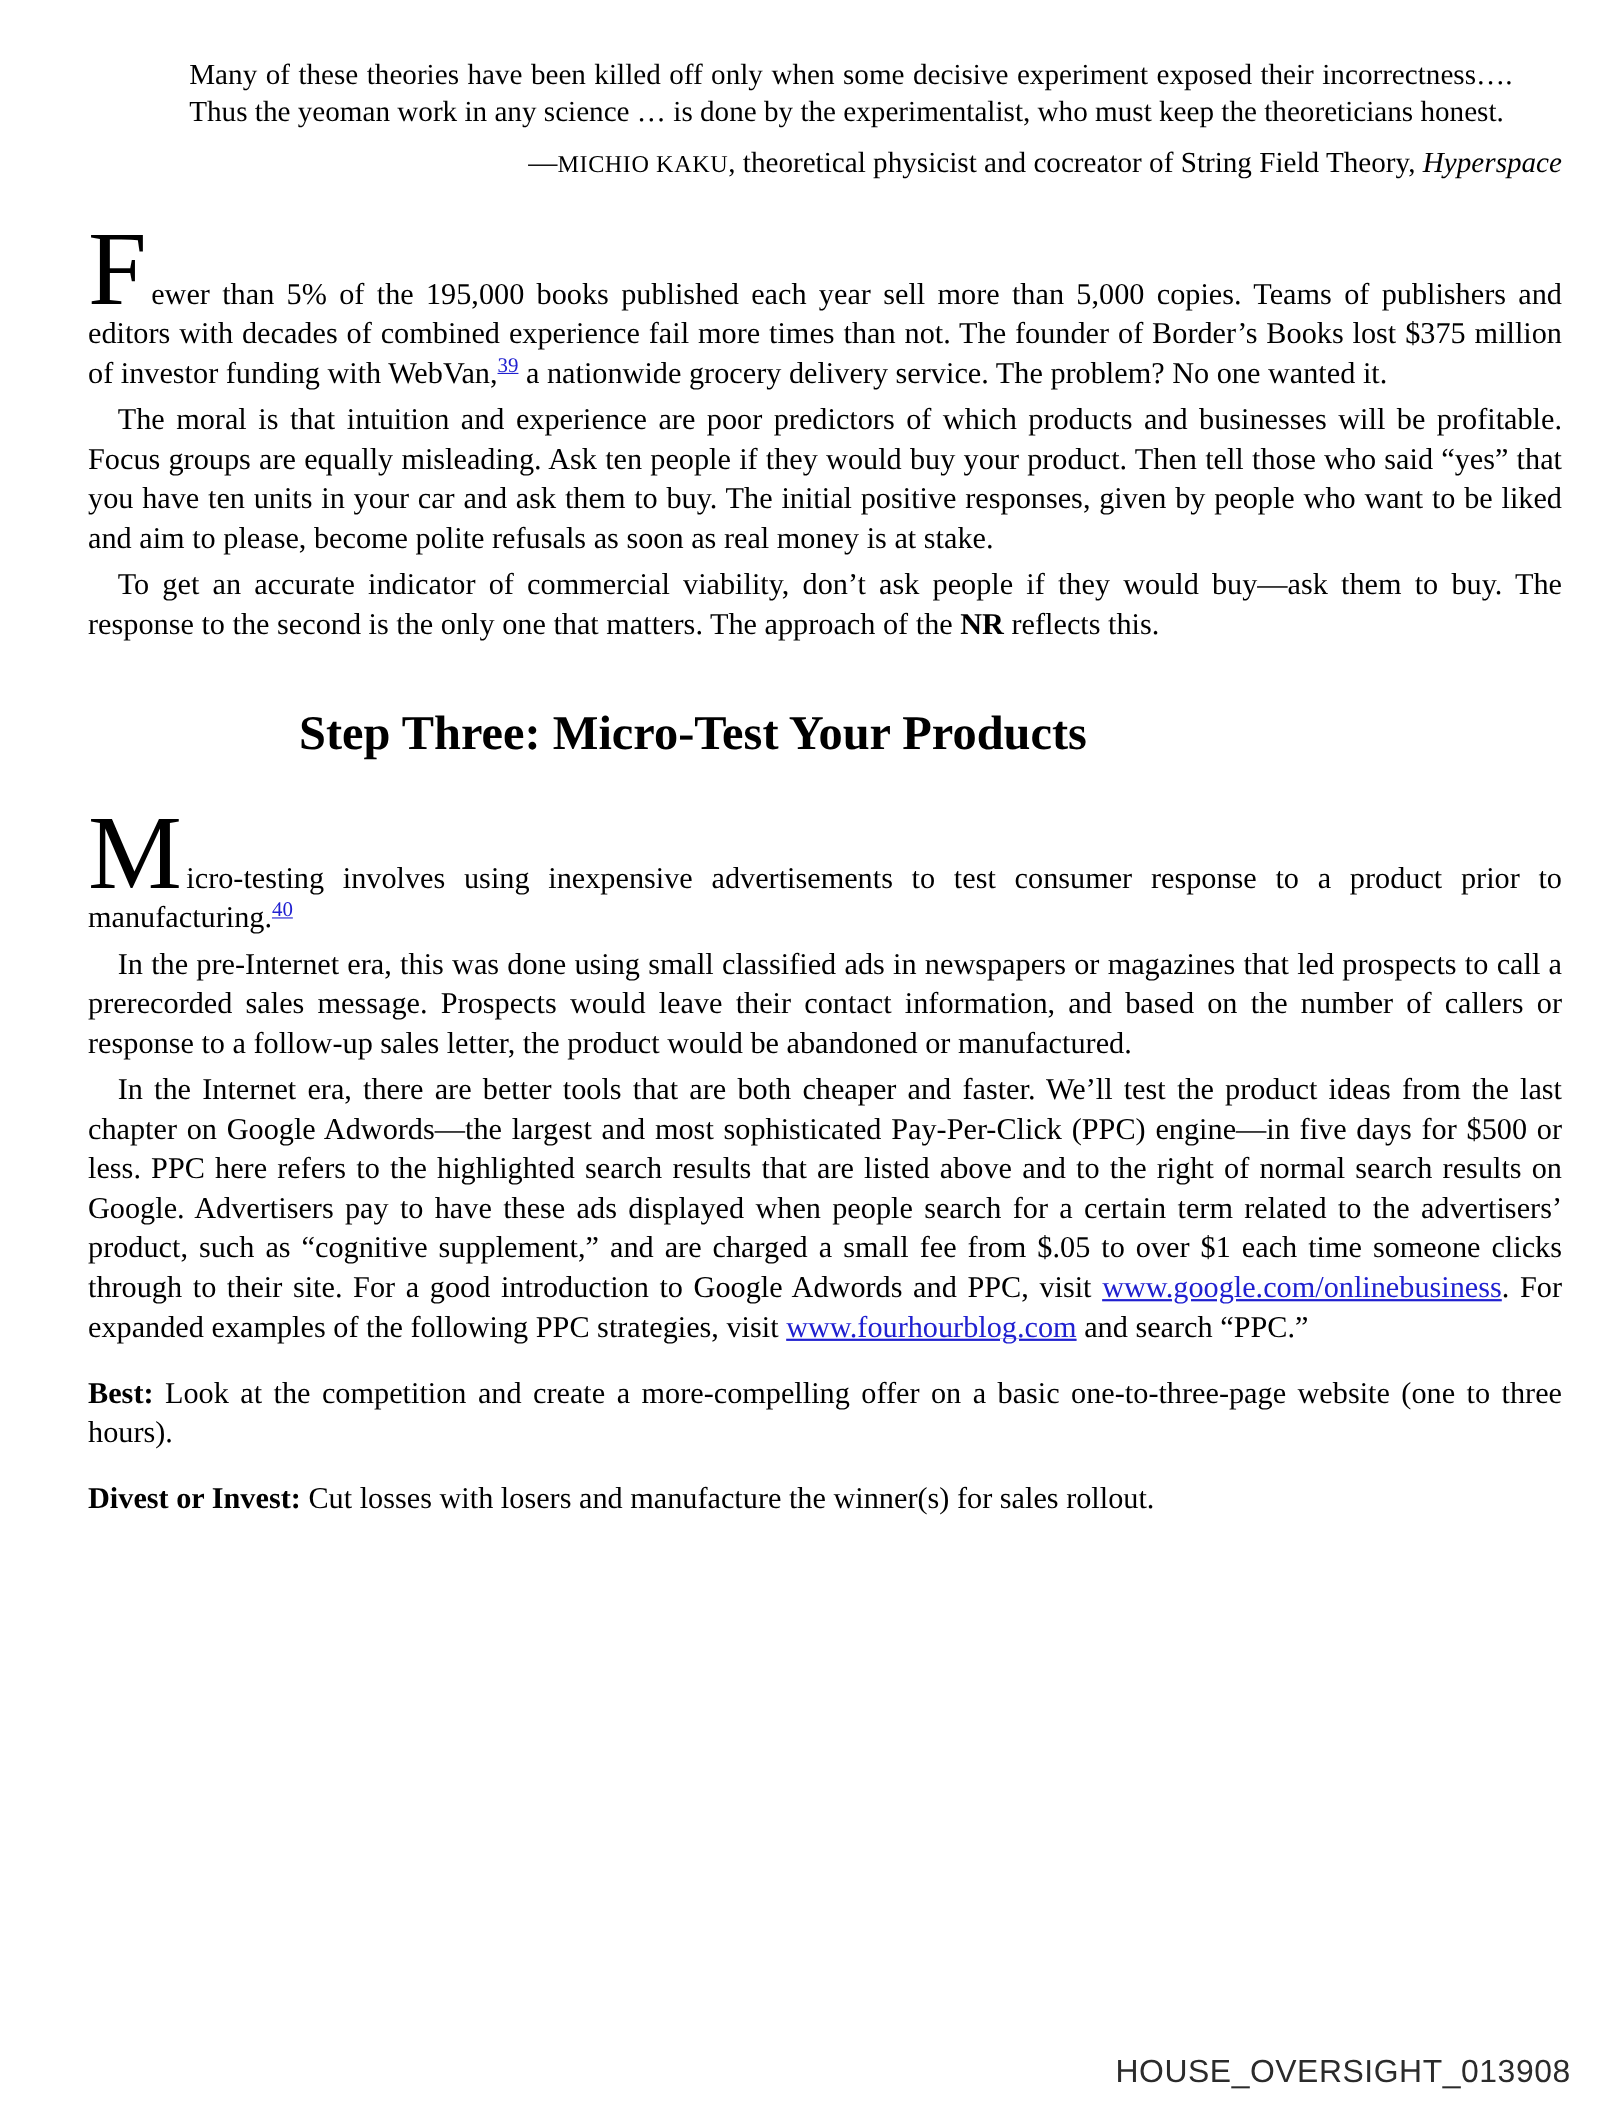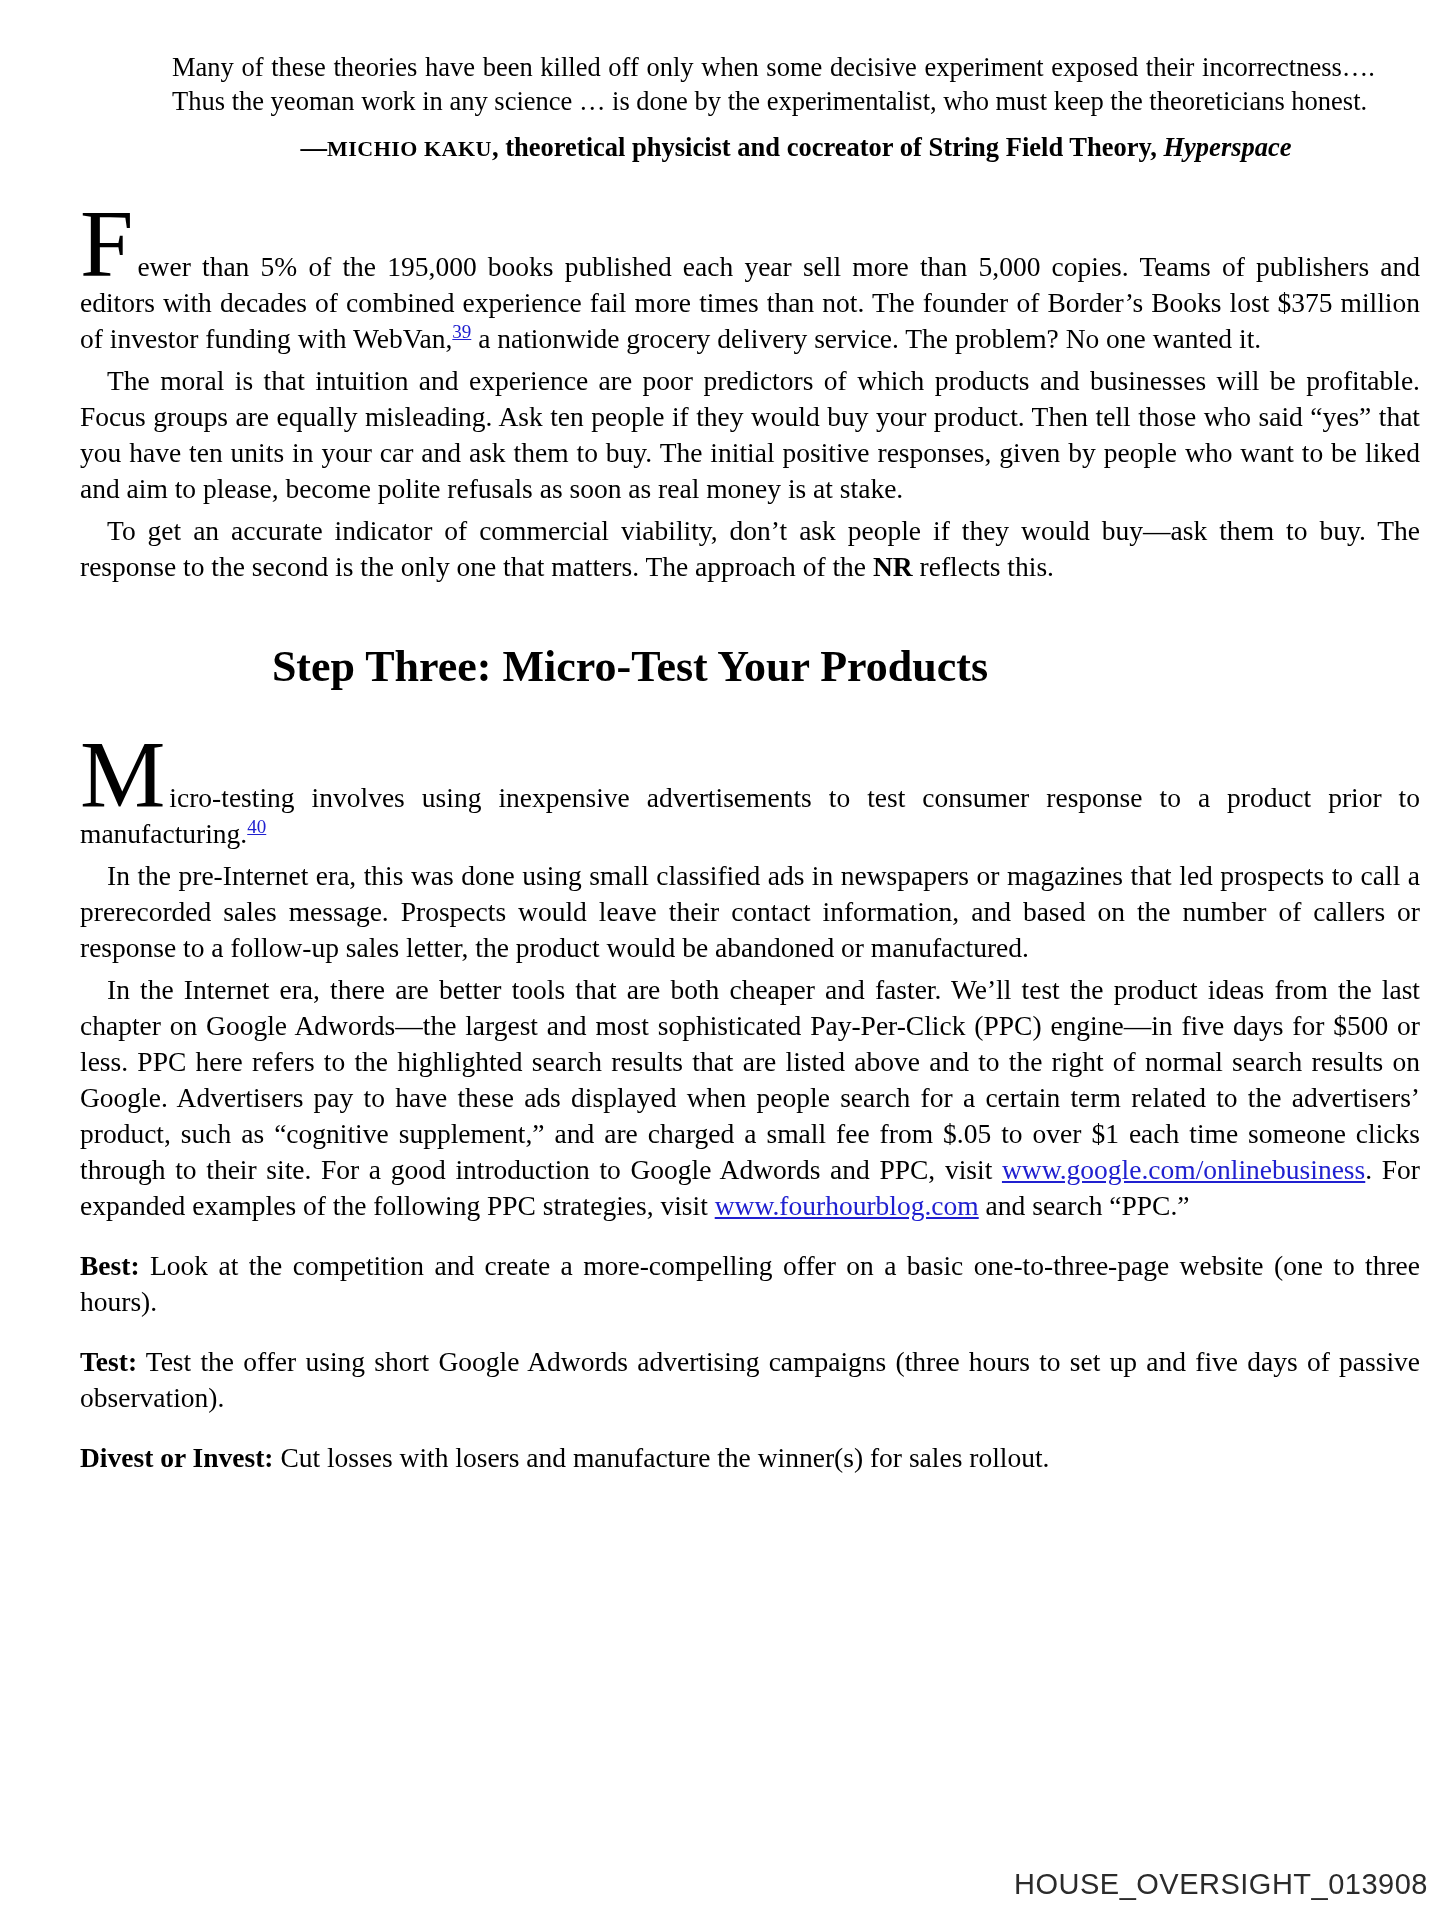--- a/index.html
+++ b/index.html
@@ -23,22 +23,21 @@
   .blk-quote{
     margin:0 45px 0 92px;
     font-size:26.5px;
     line-height:34px;
     text-align:justify;
   }
   .blk-attribution{
     margin:12px 0 0 92px;
     font-size:26.5px;
     line-height:34px;
-    text-align:center;
-    font-weight:bold;
+    text-align:right;
   }
   p{margin:0;}
   .blk-initial, .blk-indent, .blk-label{
     font-size:27.5px;
     line-height:36px;
     text-align:justify;
   }
   .blk-indent{text-indent:27px;margin-top:6px;}
   .blk-initial{margin-top:40px;}
   .initcap{
@@ -85,17 +84,16 @@
       <p class="blk-quote"><span>Many of these theories have been killed off only when some decisive experiment exposed their incorrectness…. Thus the yeoman work in any science … is done by the experimentalist, who must keep the theoreticians honest.</span></p>
       <p class="blk-attribution"><span>—</span><span class="st-sc">MICHIO KAKU</span><span>, theoretical physicist and cocreator of String Field Theory, </span><span class="st-i">Hyperspace</span></p>
       <p class="blk-initial"><span class="initcap">F</span><span>ewer than 5% of the 195,000 books published each year sell more than 5,000 copies. Teams of publishers and editors with decades of combined experience fail more times than not. The founder of Border’s Books lost $375 million of investor funding with WebVan,</span><a href="#" class="sup">39</a><span> a nationwide grocery delivery service. The problem? No one wanted it.</span></p>
       <p class="blk-indent"><span>The moral is that intuition and experience are poor predictors of which products and businesses will be profitable. Focus groups are equally misleading. Ask ten people if they would buy your product. Then tell those who said “yes” that you have ten units in your car and ask them to buy. The initial positive responses, given by people who want to be liked and aim to please, become polite refusals as soon as real money is at stake.</span></p>
       <p class="blk-indent"><span>To get an accurate indicator of commercial viability, don’t ask people if they would buy—ask them to buy. The response to the second is the only one that matters. The approach of the </span><span class="st-b">NR</span><span> reflects this.</span></p>
       <h1 class="blk-heading"><span>Step Three: Micro-Test Your Products</span></h1>
       <p class="blk-initial"><span class="initcap">M</span><span>icro-testing involves using inexpensive advertisements to test consumer response to a product prior to manufacturing.</span><a href="#" class="sup">40</a></p>
       <p class="blk-indent"><span>In the pre-Internet era, this was done using small classified ads in newspapers or magazines that led prospects to call a prerecorded sales message. Prospects would leave their contact information, and based on the number of callers or response to a follow-up sales letter, the product would be abandoned or manufactured.</span></p>
       <p class="blk-indent"><span>In the Internet era, there are better tools that are both cheaper and faster. We’ll test the product ideas from the last chapter on Google Adwords—the largest and most sophisticated Pay-Per-Click (PPC) engine—in five days for $500 or less. PPC here refers to the highlighted search results that are listed above and to the right of normal search results on Google. Advertisers pay to have these ads displayed when people search for a certain term related to the advertisers’ product, such as “cognitive supplement,” and are charged a small fee from $.05 to over $1 each time someone clicks through to their site. For a good introduction to Google Adwords and PPC, visit </span><a href="#">www.google.com/onlinebusiness</a><span>. For expanded examples of the following PPC strategies, visit </span><a href="#">www.fourhourblog.com</a><span> and search “PPC.”</span></p>
       <p class="blk-label"><span class="st-b">Best:</span><span> Look at the competition and create a more-compelling offer on a basic one-to-three-page website (one to three hours).</span></p>
-      <p class="blk-label"><span class="st-b">Test:</span><span> Test the offer using short Google Adwords advertising campaigns (three hours to set up and five days of passive observation).</span></p>
       <p class="blk-label"><span class="st-b">Divest or Invest:</span><span> Cut losses with losers and manufacture the winner(s) for sales rollout.</span></p>
     </div>
   <div class="footer">HOUSE_OVERSIGHT_013908</div>
 </div>
 
 </body></html>

